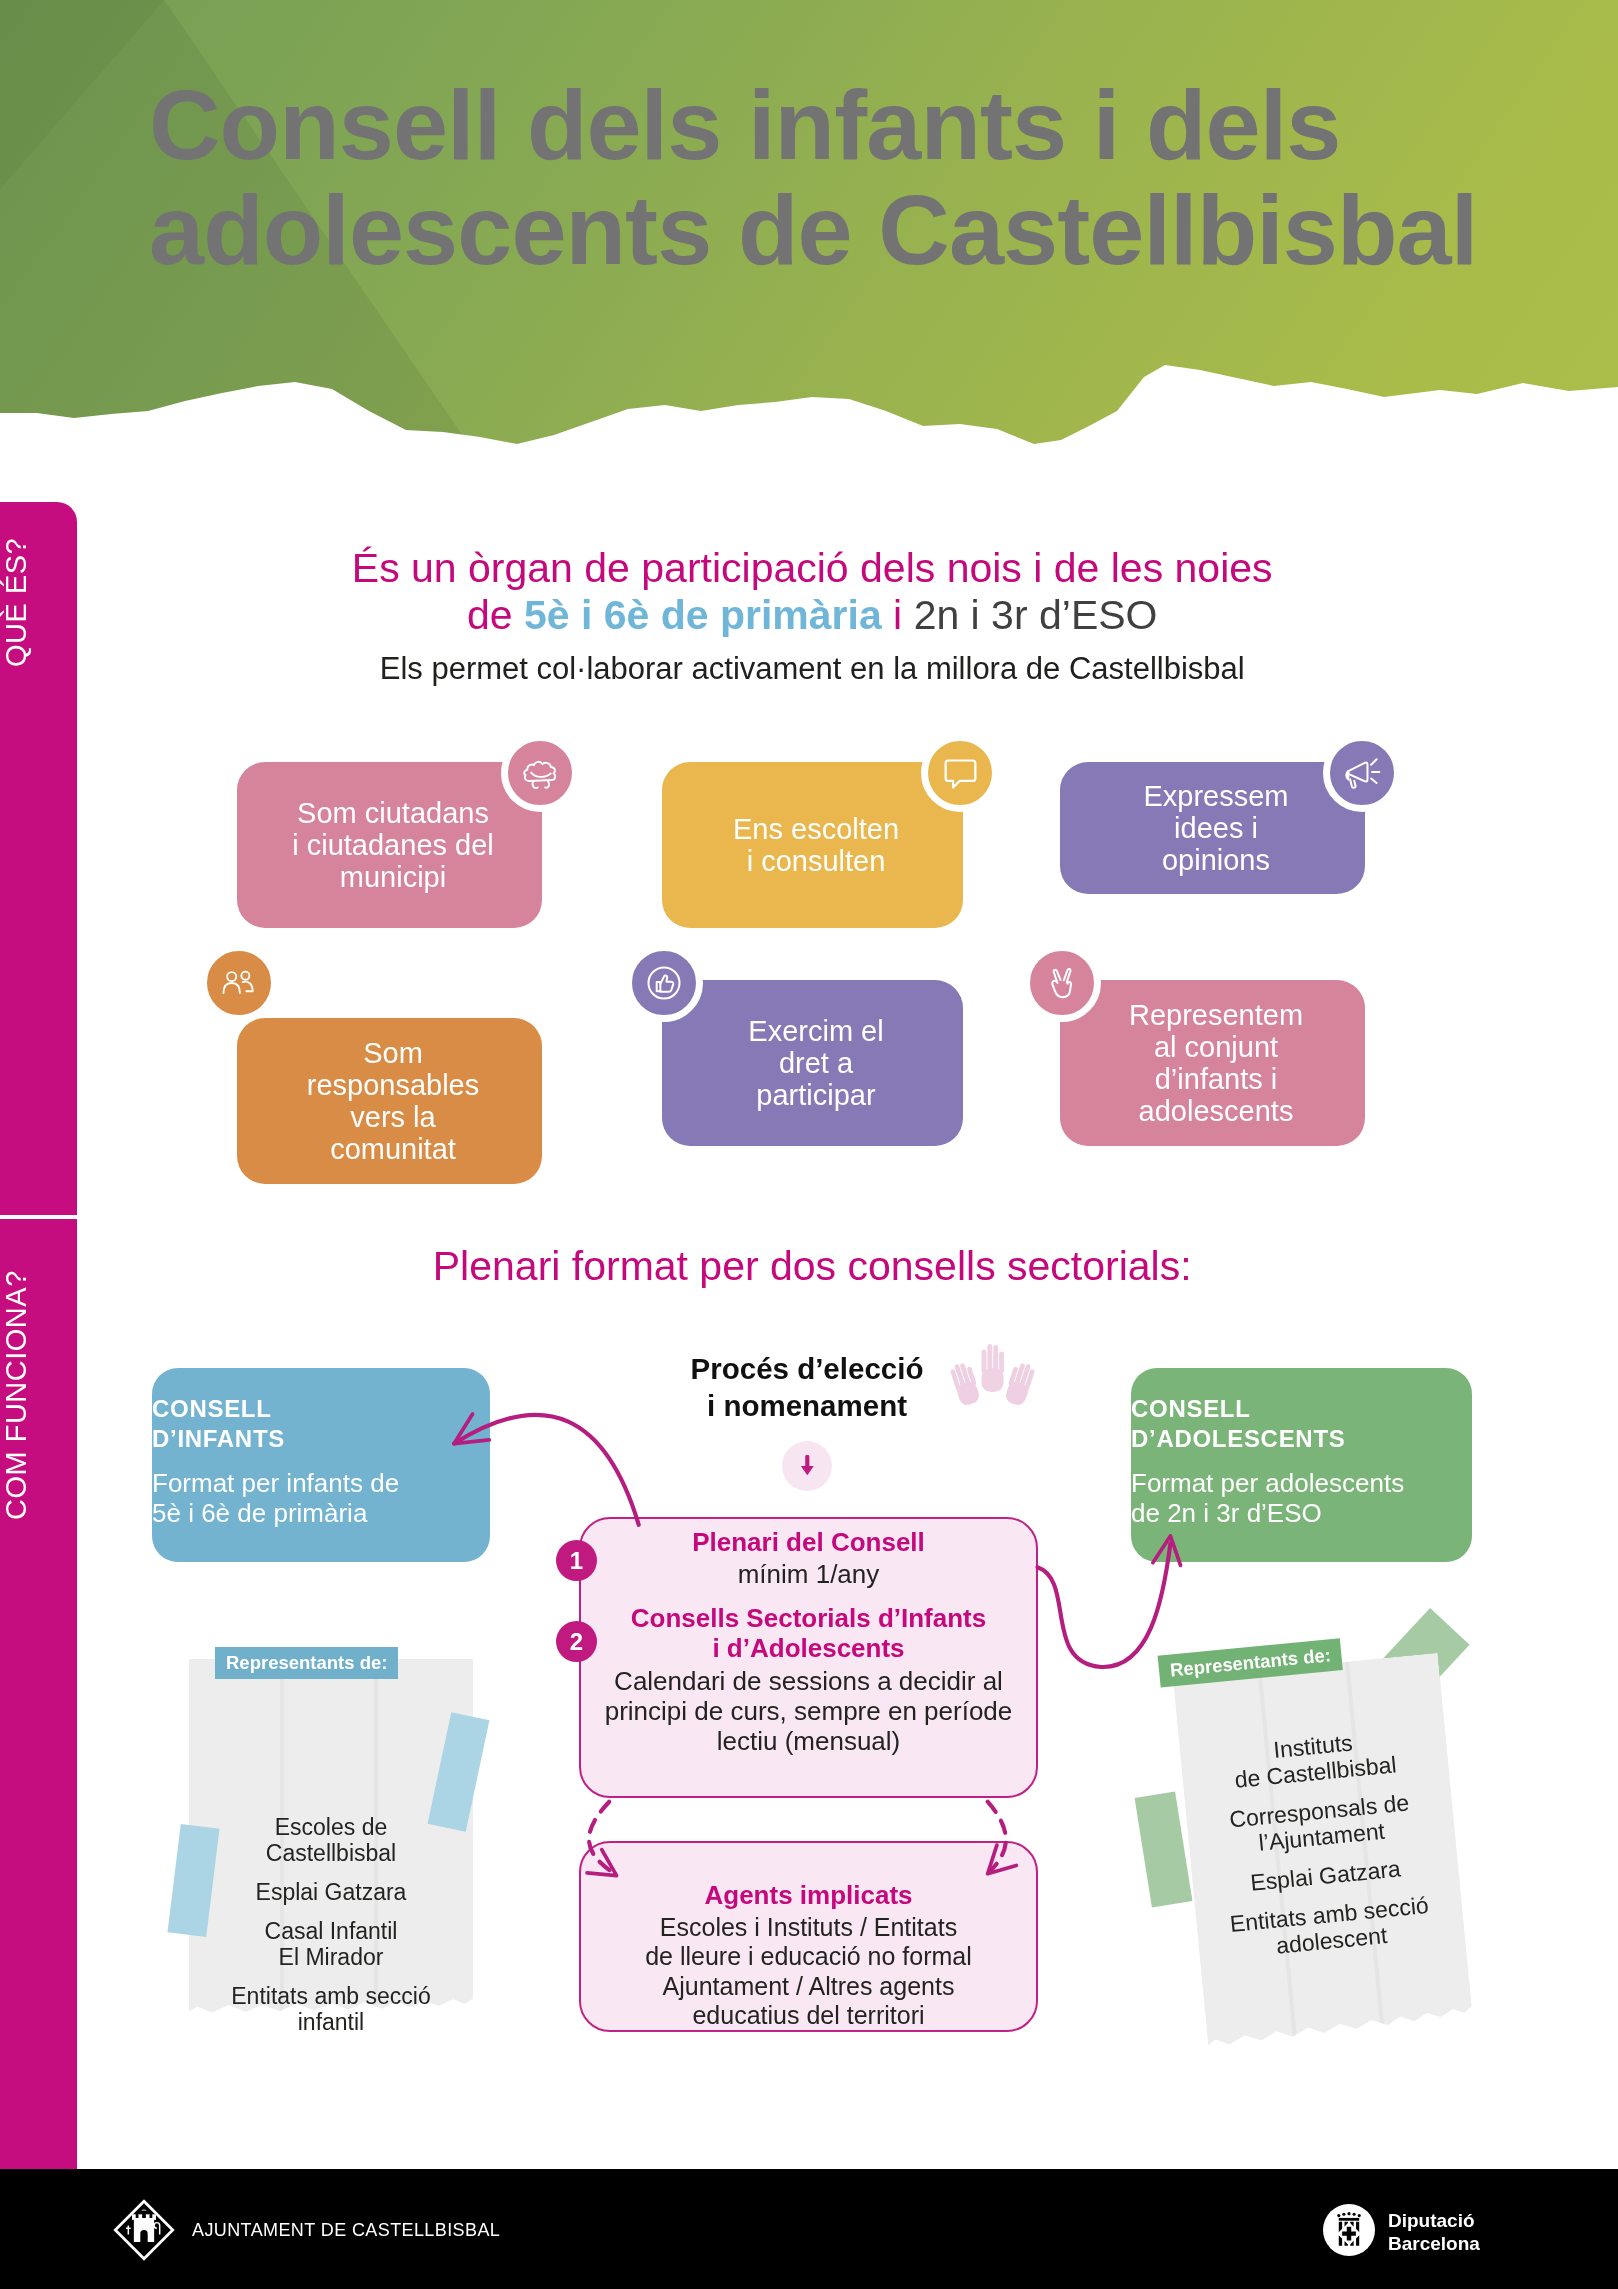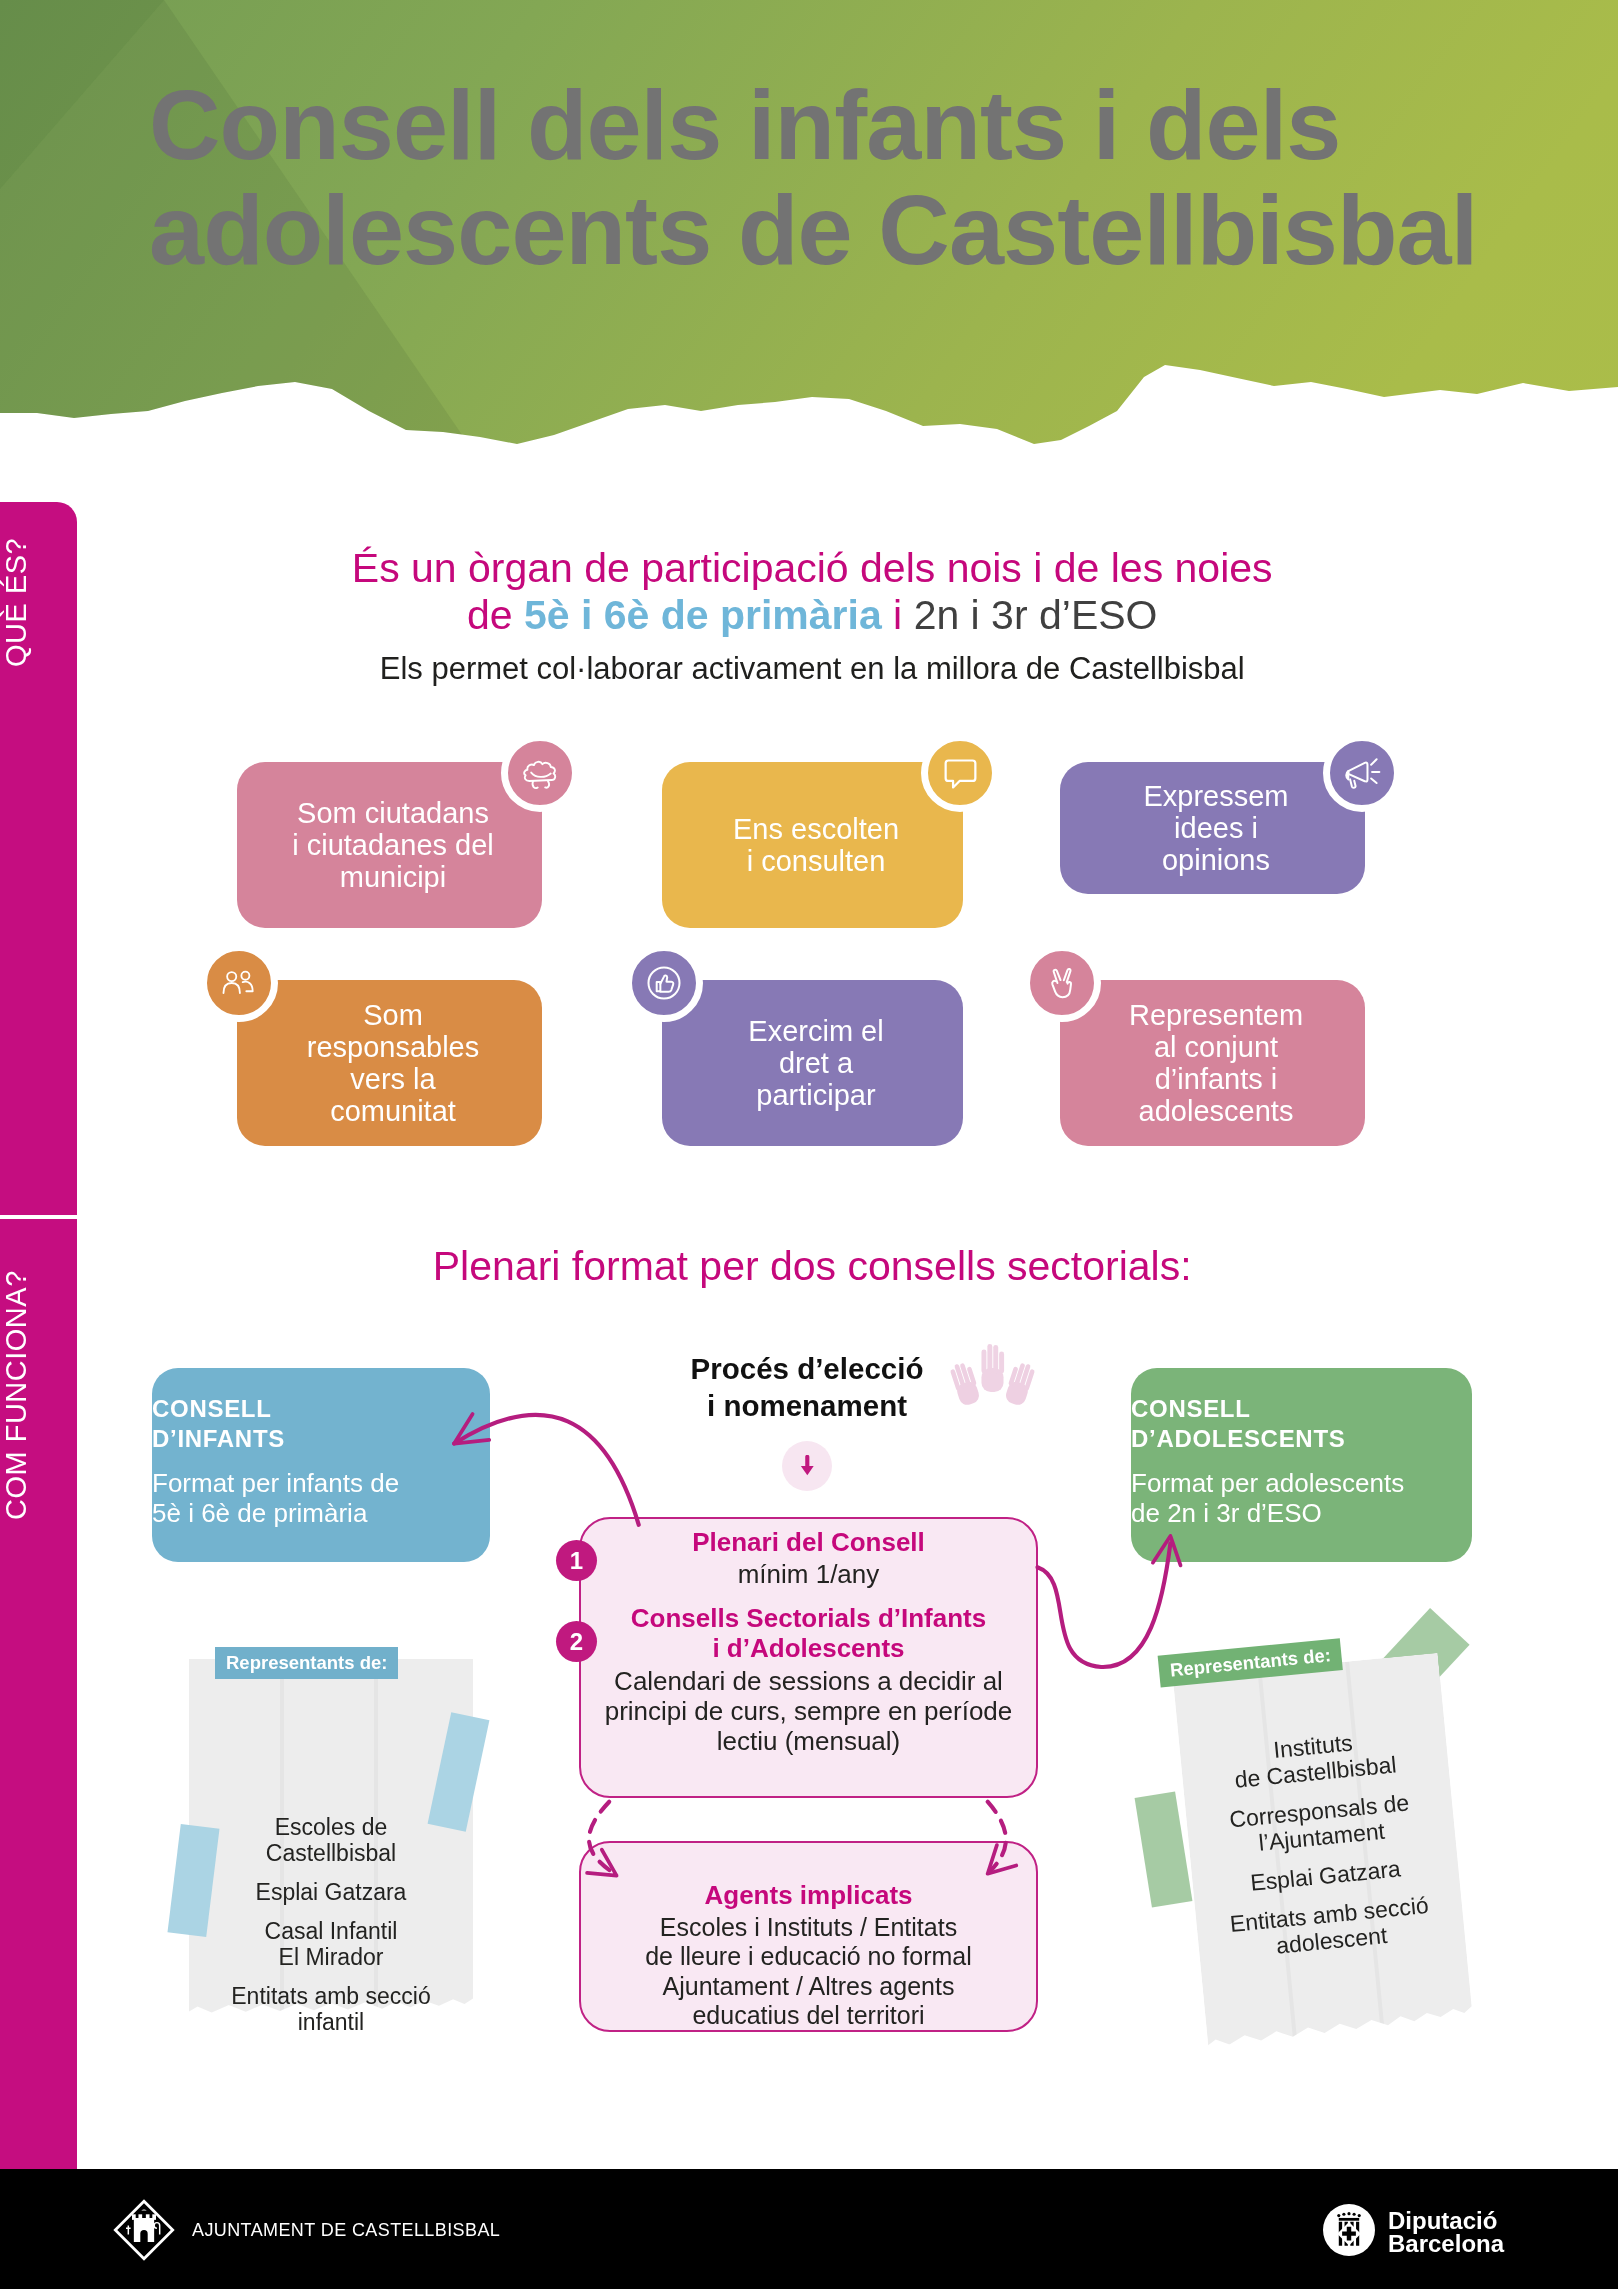--- a/index.html
+++ b/index.html
@@ -65,21 +65,21 @@
 
   
   .benefit {
     position:absolute; border-radius:28px; color:#fff;
     display:flex; align-items:center; justify-content:center; text-align:center;
     font-size:29px; line-height:32px;padding-left:7px;
   }
   .b1 { left:237px;  top:762px;  width:305px; height:166px; background:#d5849b; }
   .b2 { left:662px;  top:762px;  width:301px; height:166px; background:#e9b74d; }
   .b3 { left:1060px; top:762px;  width:305px; height:132px; background:#8779b5; }
-  .b4 { left:237px;  top:980px; width:305px; height:166px; background:#d98c45; }
+  .b4 { left:237px;  top:1018px; width:305px; height:166px; background:#d98c45; }
   .b5 { left:662px;  top:980px; width:301px; height:166px; background:#8779b5; }
   .b6 { left:1060px; top:980px; width:305px; height:166px; background:#d5849b; }
   .bcircle {
     position:absolute; width:78px; height:78px; border-radius:50%;
     border:7.4px solid #fff; display:flex; align-items:center; justify-content:center;
   }
   .c1 { left:501px;  top:734px;  background:#d5849b; }
   .c2 { left:921px;  top:734px;  background:#e9b74d; }
   .c3 { left:1323px; top:734px;  background:#8779b5; }
   .c4 { left:200px;  top:944px; background:#d98c45; }
@@ -163,21 +163,21 @@
   
   .footer { position:absolute; left:0; top:2169px; width:1619px; height:121px; background:#000; }
   .footer-left-label {
     position:absolute; left:192px; top:2220px; color:#fff; font-size:18px;
     letter-spacing:0.4px; font-family:"Liberation Sans", sans-serif;
   }
   .castle-logo { position:absolute; left:108px; top:2194px; }
   .dipu-logo { position:absolute; left:1323px; top:2204px; }
   .dipu-text {
     position:absolute; left:1388px; top:2209px; color:#fff; font-weight:bold;
-    font-size:24px; line-height:23px; font-family:"Liberation Sans", sans-serif;
+    font-size:19px; line-height:23px; font-family:"Liberation Sans", sans-serif;
   }
 
   .arrows-svg { position:absolute; left:0; top:0; pointer-events:none; }
 </style>
 </head>
 <body>
 
 <div class="page">
 
   <div class="header">

